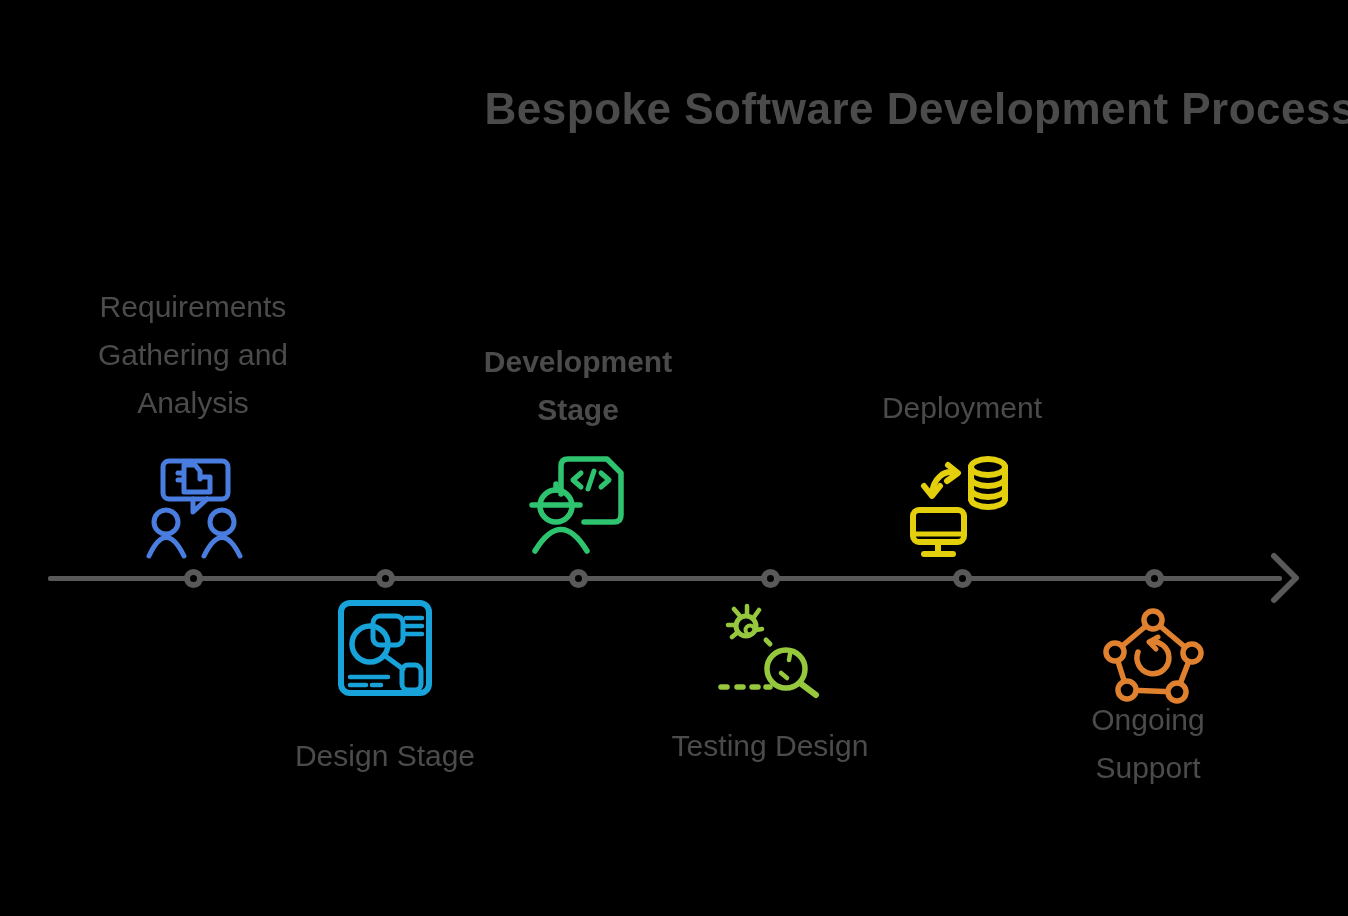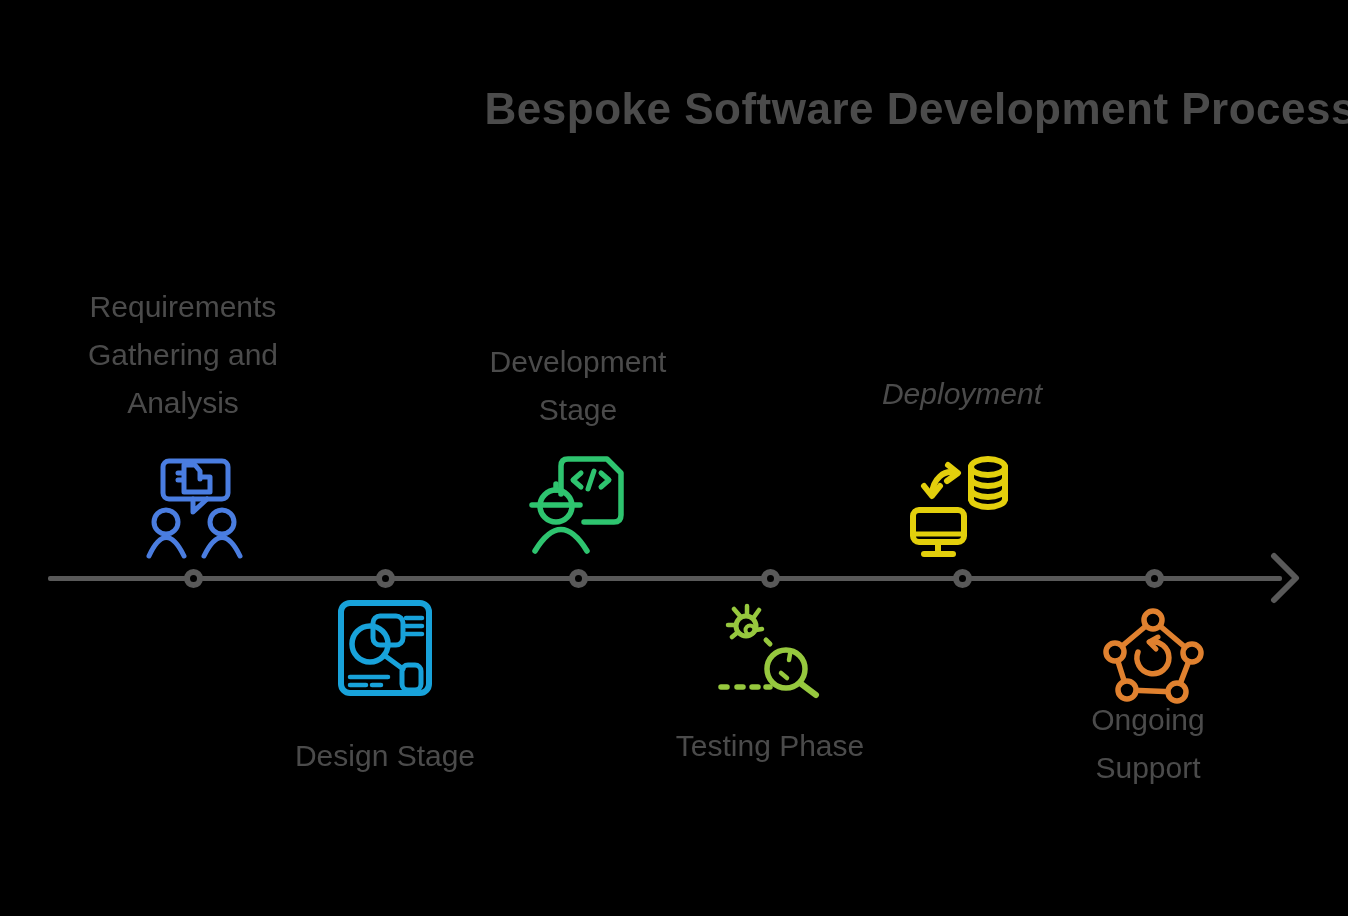--- a/index.html
+++ b/index.html
@@ -16,25 +16,25 @@
   .tl-arrow{position:absolute;left:1270px;top:552px;color:var(--line,#595959);}
   .dot{
     position:absolute;top:568.5px;width:7px;height:7px;border:6px solid var(--line,#595959);
     border-radius:50%;background:var(--bg,#000);
   }
   .d1{left:183.5px}.d2{left:375.5px}.d3{left:568.5px}.d4{left:760.5px}.d5{left:952.5px}.d6{left:1144.5px}
   .lbl{
     position:absolute;font-size:30px;line-height:48px;color:var(--text,#4b4b4b);
     text-align:center;font-weight:400;
   }
-  .lbl1{left:53px;top:283px;width:260px;}
+  .lbl1{left:63px;top:283px;width:260px;}
   .lbl2{left:235px;top:732px;width:300px;}
-  .lbl3{left:458px;top:338px;width:240px;}
+  .lbl3{left:458px;top:338px;width:240px;font-weight:bold;}
   .lbl4{left:620px;top:722px;width:300px;}
-  .lbl5{left:812px;top:370px;width:300px;font-style:italic;}
+  .lbl5{left:812px;top:384px;width:300px;}
   .lbl6{left:1053px;top:696px;width:190px;}
   .ic{position:absolute;}
   .ic1{left:146px;top:453px;color:var(--stage-blue,#4a7de0);}
   .ic2{left:335px;top:598px;color:var(--stage-cyan,#18a2da);}
   .ic3{left:528px;top:452px;color:var(--stage-green,#2ec46f);}
   .ic4{left:713px;top:596px;color:var(--stage-lime,#96c83e);}
   .ic5{left:903px;top:453px;color:var(--stage-yellow,#e3cf0c);}
   .ic6{left:1100px;top:596px;color:var(--stage-orange,#e0812f);}
   svg *{vector-effect:none;}
 </style>
@@ -98,21 +98,21 @@
   <svg class="ic ic4" width="117" height="107" viewBox="0 0 117 107" fill="none" stroke="currentColor" stroke-width="5" stroke-linecap="round" stroke-linejoin="round">
     <circle cx="33" cy="30" r="10"></circle>
     <circle cx="37" cy="34" r="4.5" stroke-width="4"></circle>
     <path d="M21 13 L27 20 M34 10 L34 18 M46 14 L41 21 M15 29 L23 29 M49 33 L43 34 M19 41 L25 36" stroke-width="4.5"></path>
     <path d="M53 44 L57 48"></path>
     <circle cx="73" cy="73" r="19" stroke-width="5.5"></circle>
     <path d="M87 87 L103 99" stroke-width="6"></path>
     <path d="M77 58 L76 64 M68 77 L74 82" stroke-width="4.5"></path>
     <path d="M8 91 H14 M24 91 H30 M39 91 H45 M53 91 H57" stroke-width="5.5"></path>
   </svg>
-  <div class="lbl lbl4">Testing Phase</div>
+  <div class="lbl lbl4">Testing Design</div>
 </div>
 
 <div>
   <div class="lbl lbl5">Deployment</div>
   <svg class="ic ic5" width="117" height="112" viewBox="0 0 117 112" fill="none" stroke="currentColor" stroke-width="6" stroke-linecap="round" stroke-linejoin="round">
     <ellipse cx="85" cy="14" rx="17" ry="8"></ellipse>
     <path d="M68 14 V46 M102 14 V46"></path>
     <path d="M68 25 A17 8 0 0 0 102 25 M68 36 A17 8 0 0 0 102 36 M68 46 A17 8 0 0 0 102 46"></path>
     <path d="M29 41 C30 26 41 16 53 20"></path>
     <path d="M45 12 L55 20 L44 28"></path>

